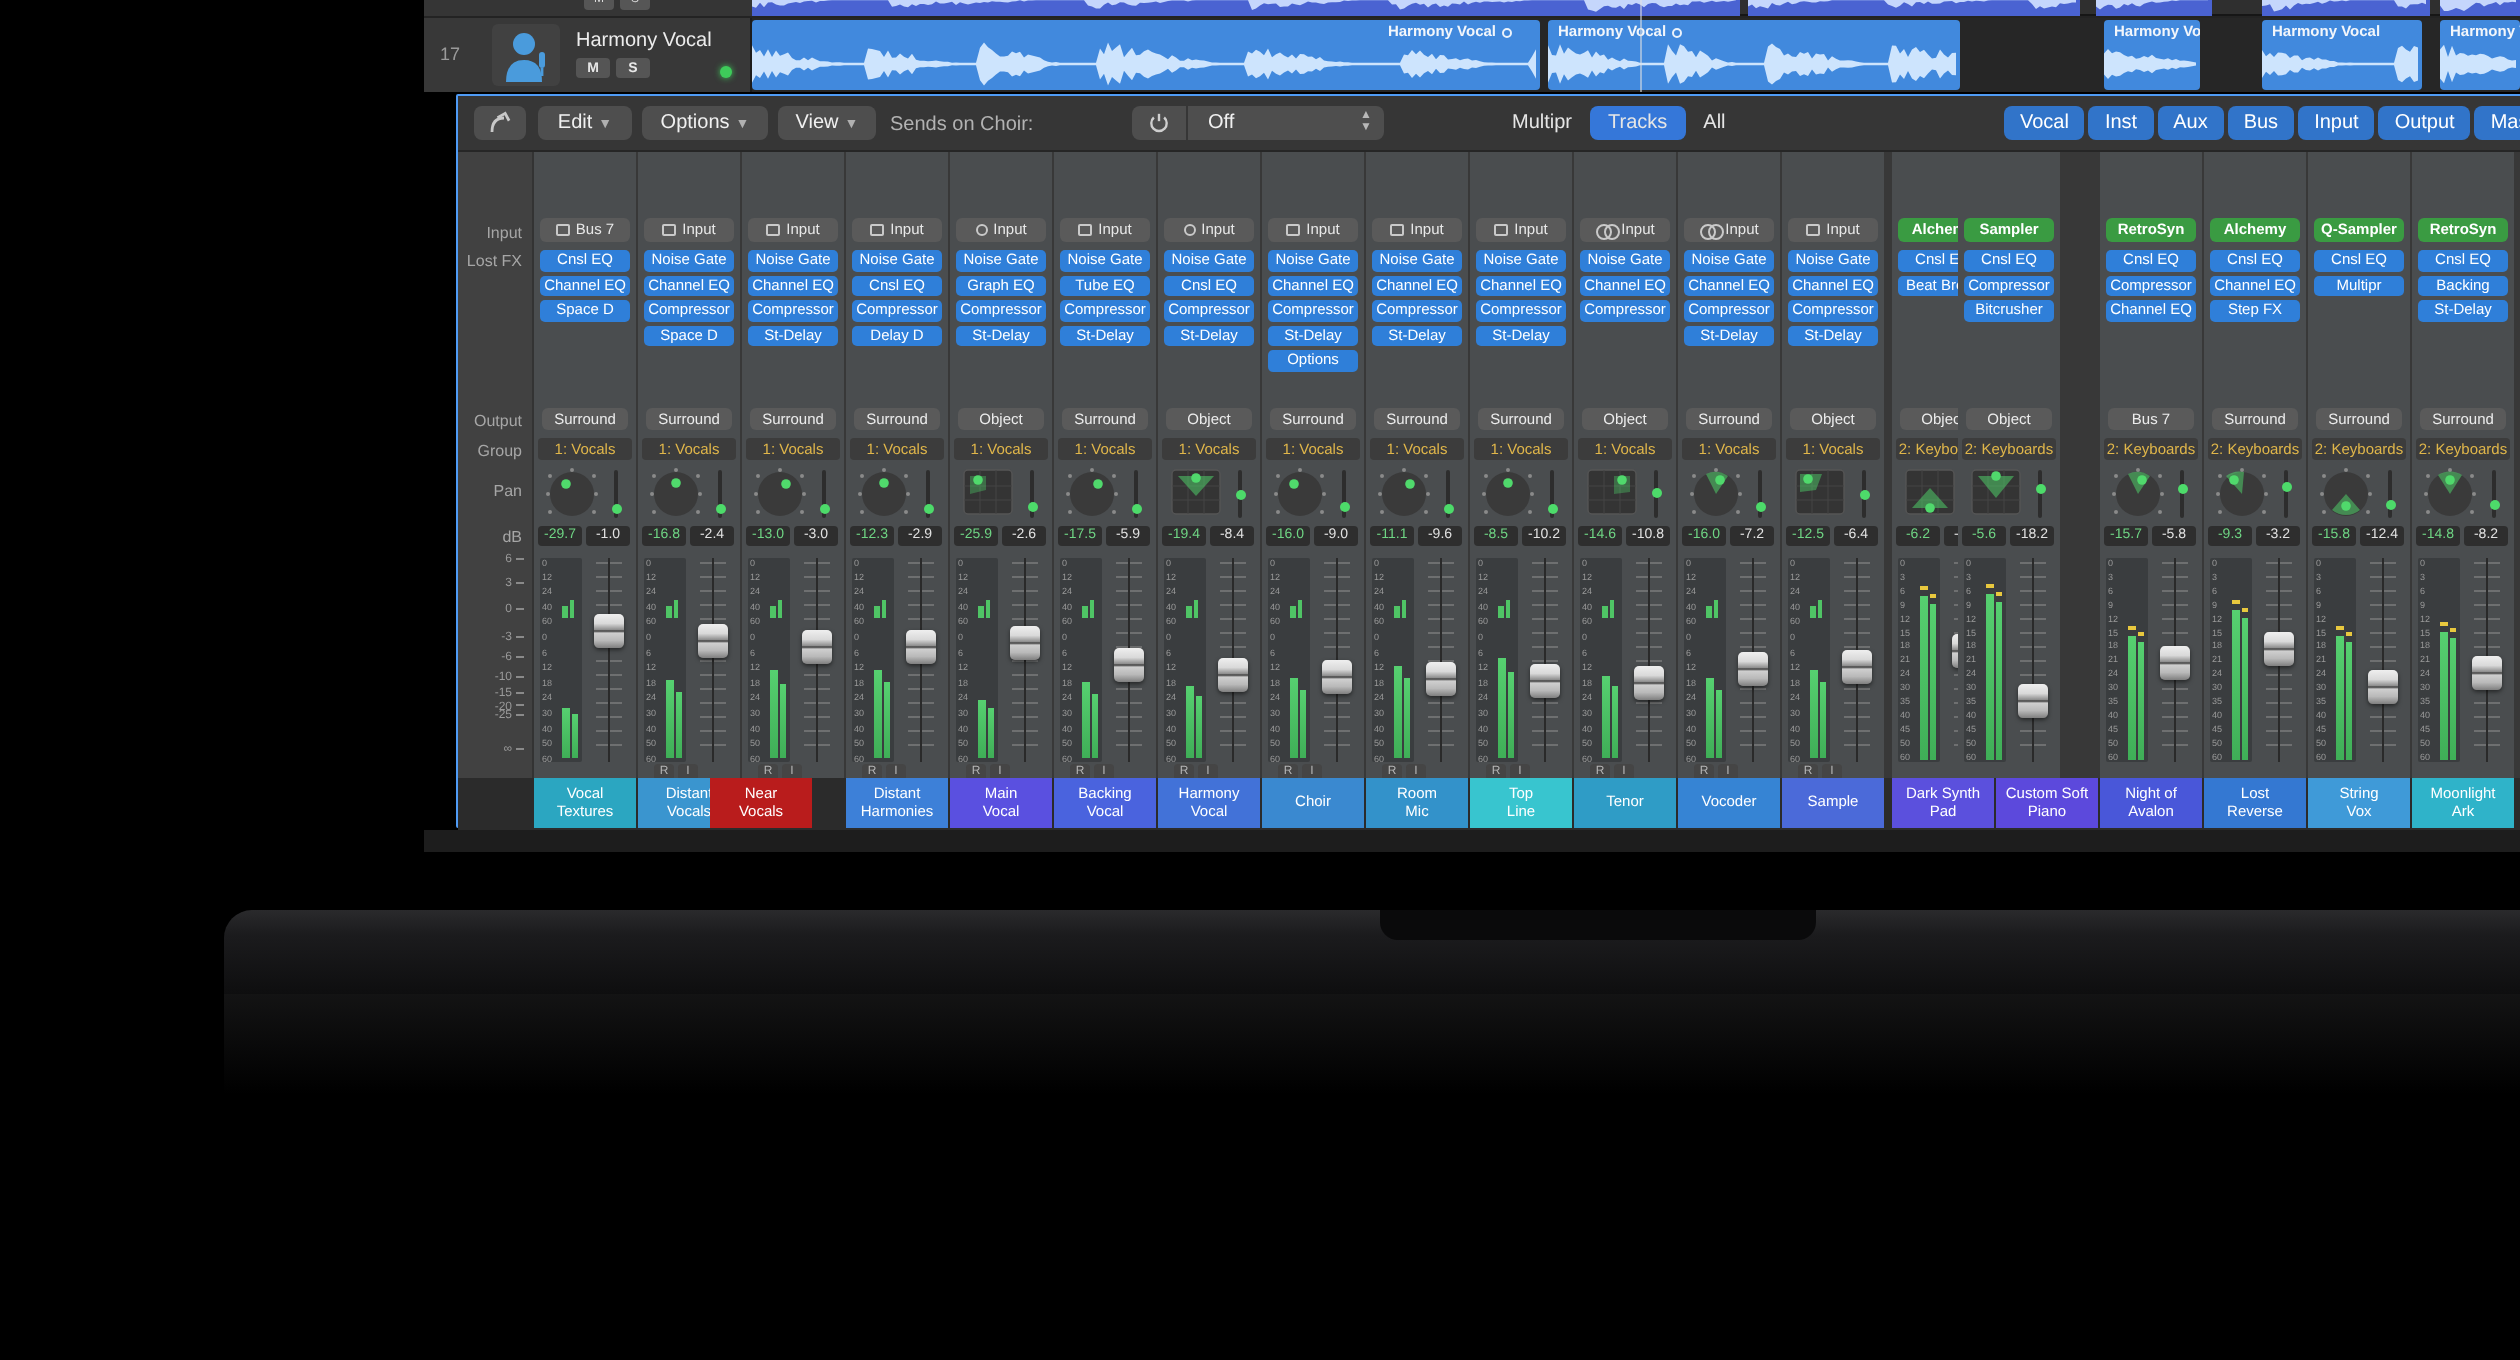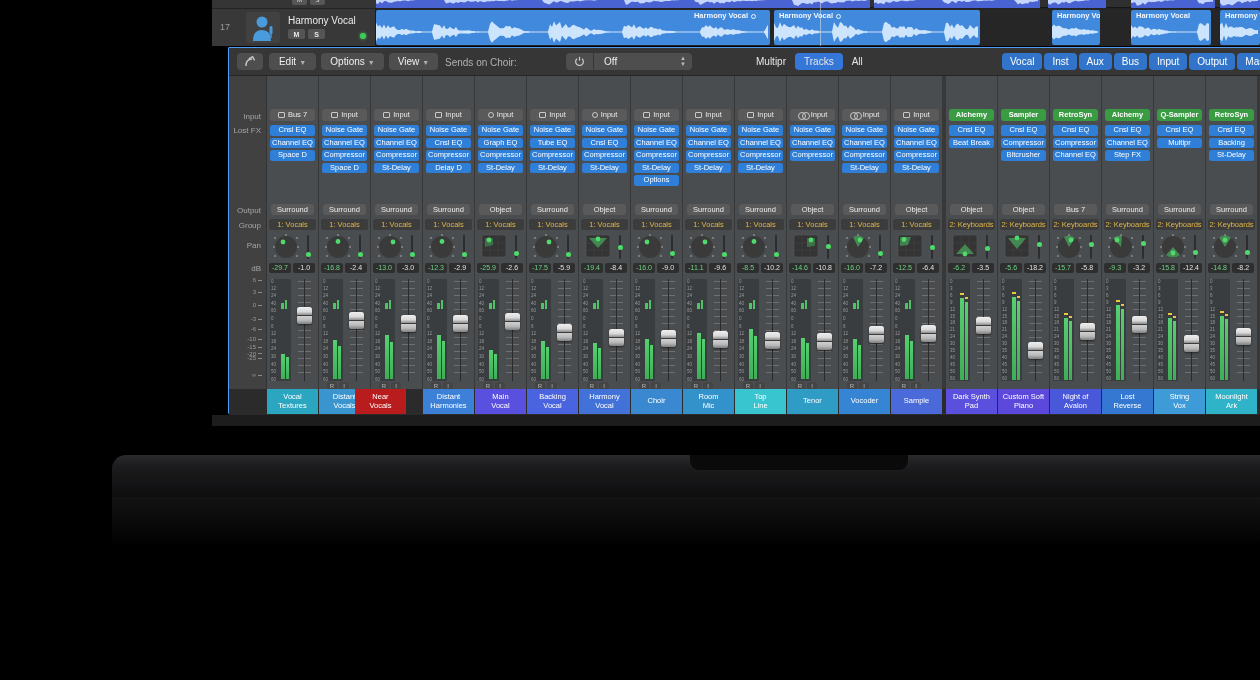--- a/index.html
+++ b/index.html
@@ -1046,21 +1046,21 @@
             <div class="ypeak" style="left: 15.5px; bottom: 81.6539px;"></div>
           </div>
           <div class="fader">
             <div class="fticks"></div>
             <div class="ftrack"></div>
             <div class="fcap" style="top: 37.5px;"></div>
           </div>
           <div class="msb m">M</div>
           <div class="msb s">S</div>
         </div>
-        <div class="strip" style="left: 731px;">
+        <div class="strip" style="left: 712px;">
           <div class="in-chip inst"><span>Sampler</span></div>
           <div class="fx-chip" style="top: 49px;">Cnsl EQ</div>
           <div class="fx-chip" style="top: 61.5px;">Compressor</div>
           <div class="fx-chip" style="top: 74px;">Bitcrusher</div>
           <div class="out-chip">Object</div>
           <div class="grp-chip">2: Keyboards</div>
           <div class="pan-zone">
             <div style="position: absolute; left: 6px; top: 1px;">
               <svg width="26" height="24" viewBox="0 0 26 24">
                 <rect x="1" y="1" width="24" height="22" rx="2" fill="#343434" stroke="#555" stroke-width="0.7"></rect>

